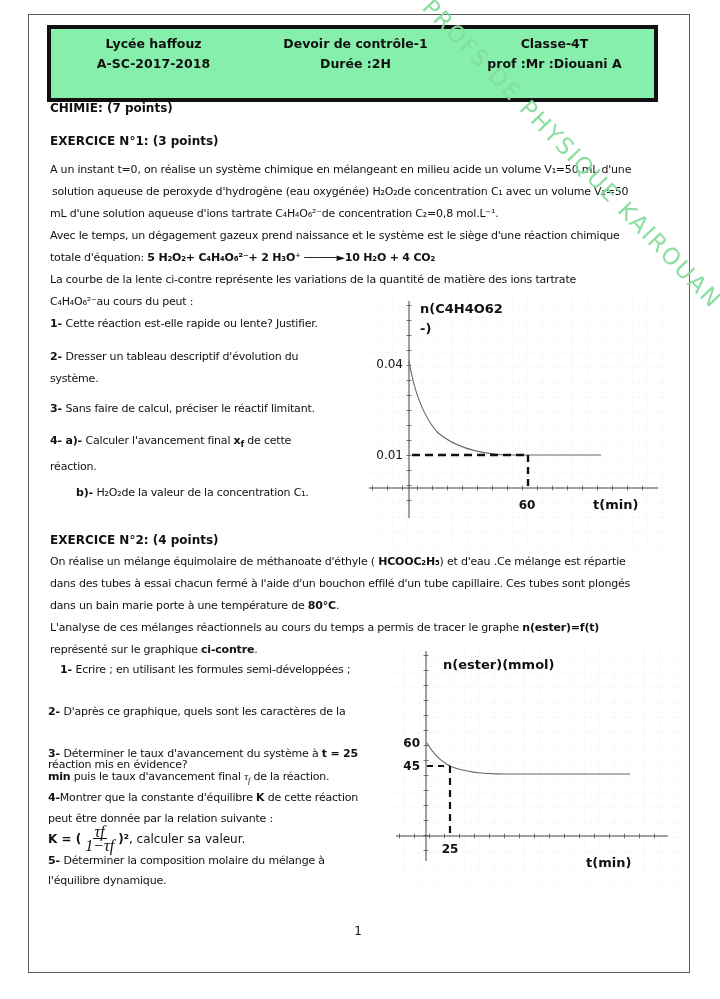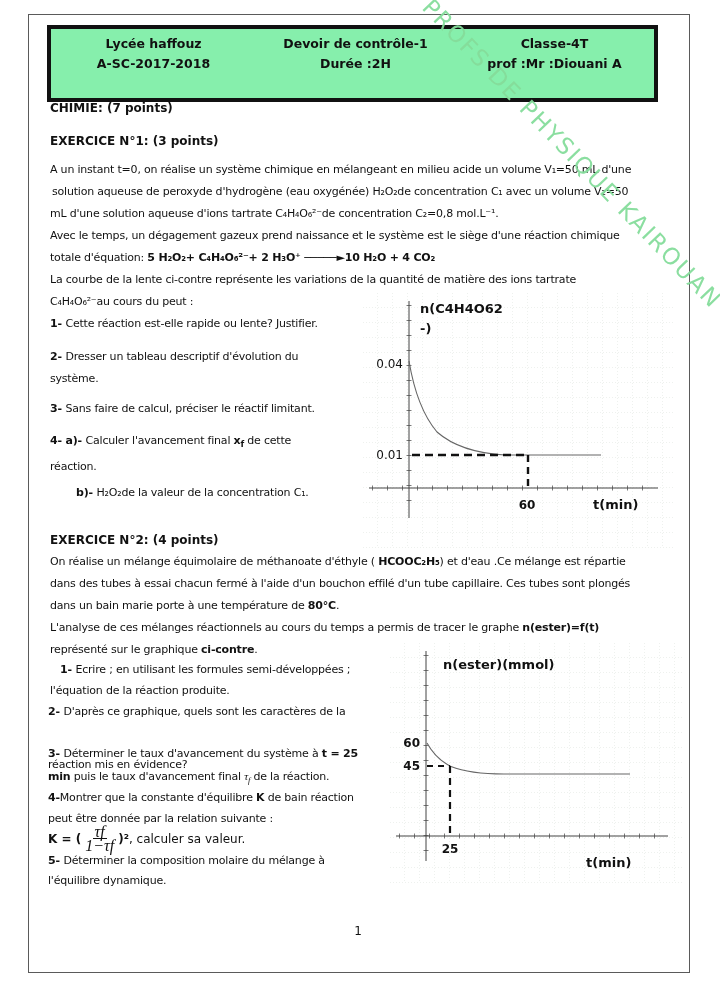--- a/index.html
+++ b/index.html
@@ -102,26 +102,25 @@
   </svg>
 
   <div class="line heading" style="left:50px;top:529px;">EXERCICE N°2: (4 points)</div>
   <div class="line" style="left:50px;top:551px;text-align:center;"><span>On réalise un mélange équimolaire de méthanoate d'éthyle ( </span><span class="b">HCOOC₂H₅</span><span>) et d'eau .Ce mélange est répartie</span></div>
   <div class="line" style="left:50px;top:573px;">dans des tubes à essai chacun fermé à l'aide d'un bouchon effilé d'un tube capillaire. Ces tubes sont plongés</div>
   <div class="line" style="left:50px;top:595px;"><span>dans un bain marie porte à une température de </span><span class="b">80°C</span><span>.</span></div>
   <div class="line" style="left:50px;top:617px;"><span>L'analyse de ces mélanges réactionnels au cours du temps  a permis de tracer le graphe </span><span class="b">n(ester)=f(t)</span></div>
   <div class="line" style="left:50px;top:639px;"><span>représenté sur le graphique </span><span class="b">ci-contre</span><span>.</span></div>
 
   <div class="line" style="left:60px;top:659px;"><span class="b">1- </span><span>Ecrire ; en utilisant les formules semi-développées ;</span></div>
-  <div class="line" style="left:50px;top:680px;">l'équation de la réaction produite.</div>
   <div class="line" style="left:48px;top:701px;"><span class="b">2- </span><span>D'après ce graphique, quels sont les caractères de la</span></div>
   <div class="line" style="left:48px;top:722px;margin-top:32px;">réaction mis en évidence?</div>
   <div class="line" style="left:48px;top:743px;"><span class="b">3- </span><span>Déterminer le taux d'avancement du système à </span><span class="b">t = 25</span></div>
   <div class="line" style="left:48px;top:765px;"><span class="b">min</span><span> puis le taux d'avancement final </span><span class="ser">τ</span><span class="sersb">f</span><span> de la réaction.</span></div>
-  <div class="line" style="left:48px;top:787px;"><span class="b">4-</span><span>Montrer que la constante d'équilibre </span><span class="b">K</span><span> de bain réaction</span></div>
+  <div class="line" style="left:48px;top:787px;"><span class="b">4-</span><span>Montrer que la constante d'équilibre </span><span class="b">K</span><span> de cette réaction</span></div>
   <div class="line" style="left:48px;top:808px;">peut être donnée par la relation suivante :</div>
 
   <div class="formula">
     <span>K = (</span>
     <span class="frac">
       <span class="num ser">τf</span>
       <span class="den ser">1−τf</span>
     </span>
     <span>)²</span>
     <span style="font-weight:400;">,  calculer sa valeur.</span>

